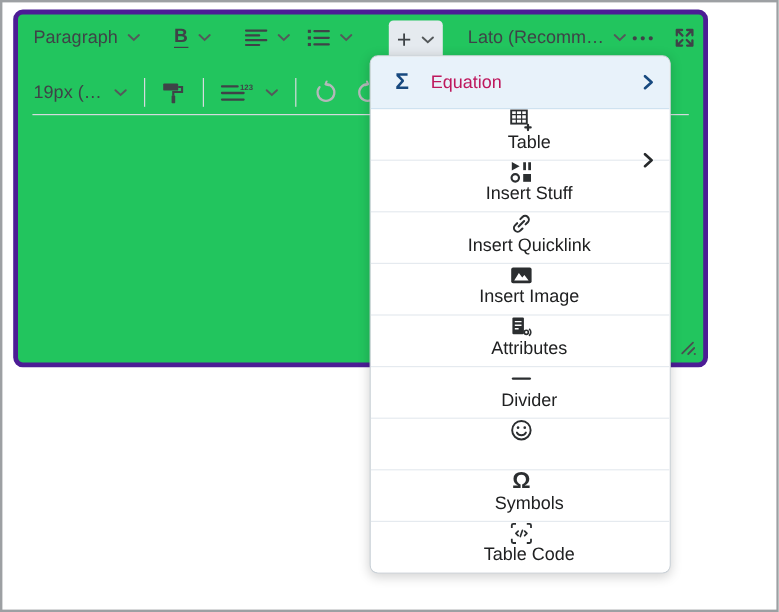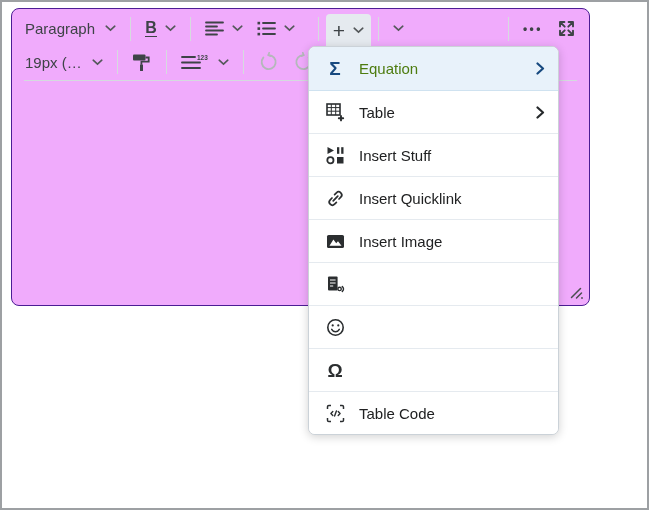--- a/index.html
+++ b/index.html
@@ -4,26 +4,26 @@
 <style>
   * { margin:0; padding:0; box-sizing:border-box; }
   body { font-family:"Liberation Sans", sans-serif; background:#fff; }
   .screen{
     position:relative; width:649px; height:510px;
     border:2px solid #9da0a3; background:#ffffff; overflow:hidden;
   }
   
   .editor{
     position:absolute; left:9px; top:6px; width:579px; height:298px;
-    border:1px solid #4c1d95; border-radius:8px; background:#f0abfc;
+    border:4px solid #4c1d95; border-radius:8px; background:#22c55e;
   }
   .toolbar{ padding:2px 6px 0 6px; }
   .trow{ display:flex; align-items:center; }
   .trow1{ height:35px; }
-  .trow2{ height:32px; }
+  .trow2{ height:32px;margin-top:12px; }
   .toolbar-rule{ height:1px; background:#d4dade; margin:2px 6px 0 6px; }
   .tbtn{
     display:flex; align-items:center; gap:8px; height:30px;
     padding:0 7px; background:transparent; border:none; border-radius:4px;
     font-family:"Liberation Sans", sans-serif; font-size:15px; color:#3e4347;
     cursor:pointer; white-space:nowrap;
   }
   .tbtn svg{ flex:0 0 auto; }
   .tbtn.active{ background:#e5eaef; border-radius:4px 4px 0 0; height:33px; margin-top:3px; }
   .tbtn.wfix{ justify-content:space-between; }
@@ -38,26 +38,26 @@
   
   .menu{
     position:absolute; left:306px; top:44px; width:251px;
     background:#fff; border:1px solid #cbd2d8; border-radius:7px;
     box-shadow:0 2px 10px rgba(0,0,0,0.18); z-index:5; overflow:hidden;
   }
   .menu-item{
     display:flex; align-items:center; height:43px; padding:0 13px 0 15px;
     background:#fff; cursor:pointer;
   }
-  .menu-item + .menu-item{ border-top:1px solid #e5eaef; }
+  .menu-item + .menu-item{ border-top:1px solid #e5eaef;flex-direction:column; }
   .menu-item.highlighted{ background:#e8f2fa; }
   .menu-item.highlighted + .menu-item{ border-top-color:#cfe2f0; }
   .mi-icon{ width:22px; display:flex; justify-content:center; align-items:center; color:#2b2e30; }
   .mi-label{ margin-left:13px; font-size:15px; color:#202122; flex:1; }
-  .menu-item.highlighted .mi-label{ color:#4d7c0f; }
+  .menu-item.highlighted .mi-label{ color:#be185d; }
   .mi-sub{ margin-left:auto; display:flex; align-items:center; }
   .sigma-glyph{ font-size:19px; font-weight:700; color:#17497f; line-height:1; }
   .omega-glyph{ font-size:19px; font-weight:600; color:#2b2e30; line-height:1; }
 </style>
 </head>
 <body>
 
 <div class="screen">
 
   <div class="editor">
@@ -104,20 +104,21 @@
 
         <button class="tbtn active">
           <span class="plus-glyph">+</span>
           <svg width="11" height="7" viewBox="0 0 11 7">
               <path d="M1.2 1.2 L5.5 5.2 L9.8 1.2" fill="none" stroke="#54585a" stroke-width="1.6" stroke-linecap="round"></path>
             </svg>
         </button>
         <i class="vsep"></i>
 
         <button class="tbtn wfix" style="width:130px">
+          <span>Lato (Recomm…</span>
           <svg width="11" height="7" viewBox="0 0 11 7">
               <path d="M1.2 1.2 L5.5 5.2 L9.8 1.2" fill="none" stroke="#54585a" stroke-width="1.6" stroke-linecap="round"></path>
             </svg>
         </button>
 
         <i class="vsep push"></i>
         <button class="tbtn">
           <span class="more-glyph">•••</span>
         </button>
         <button class="tbtn">
@@ -251,38 +252,48 @@
 
     <div class="menu-item">
       <span class="mi-icon">
         <svg width="19" height="19" viewBox="0 0 19 19">
           <rect x="2" y="1.5" width="9.6" height="14" rx="1" fill="#2b2e30"></rect>
           <path d="M4 5 h5.6 M4 8 h5.6 M4 11 h3.2" stroke="#ffffff" stroke-width="1.2"></path>
           <circle cx="13.6" cy="13.9" r="1.7" fill="none" stroke="#2b2e30" stroke-width="1.4"></circle>
           <path d="M16.3 11.4 a3.6 3.6 0 0 1 0 5" fill="none" stroke="#2b2e30" stroke-width="1.4" stroke-linecap="round"></path>
         </svg>
       </span>
-    </div>
-
+      <span class="mi-label">Attributes</span>
+    </div>
+
+    <div class="menu-item">
+      <span class="mi-icon">
+        <svg width="19" height="19" viewBox="0 0 19 19">
+            <path d="M2.5 9.5 h14" stroke="#2b2e30" stroke-width="2" stroke-linecap="round"></path>
+          </svg>
+      </span>
+      <span class="mi-label">Divider</span>
+    </div>
 
     <div class="menu-item">
       <span class="mi-icon">
         <svg width="19" height="19" viewBox="0 0 19 19">
           <circle cx="9.5" cy="9.5" r="7.7" fill="none" stroke="#2b2e30" stroke-width="1.6"></circle>
           <circle cx="6.7" cy="7.4" r="1.1" fill="#2b2e30"></circle>
           <circle cx="12.3" cy="7.4" r="1.1" fill="#2b2e30"></circle>
           <path d="M5.7 11.4 a4.3 4.3 0 0 0 7.6 0" fill="none" stroke="#2b2e30" stroke-width="1.5" stroke-linecap="round"></path>
         </svg>
       </span>
     </div>
 
     <div class="menu-item">
       <span class="mi-icon">
           <span class="omega-glyph">Ω</span>
         </span>
+      <span class="mi-label">Symbols</span>
     </div>
 
     <div class="menu-item">
       <span class="mi-icon">
         <svg width="19" height="19" viewBox="0 0 19 19" fill="none" stroke="#2b2e30">
           <path stroke-width="1.5" d="M1.5 5 V2.8 a1.3 1.3 0 0 1 1.3 -1.3 H5 M14 1.5 h2.2 a1.3 1.3 0 0 1 1.3 1.3 V5 M17.5 14 v2.2 a1.3 1.3 0 0 1 -1.3 1.3 H14 M5 17.5 H2.8 a1.3 1.3 0 0 1 -1.3 -1.3 V14"></path>
           <path stroke-width="1.4" stroke-linecap="round" stroke-linejoin="round" d="M6.8 7.6 L4.9 9.5 L6.8 11.4 M12.2 7.6 L14.1 9.5 L12.2 11.4 M10.4 6.9 L8.6 12.1"></path>
         </svg>
       </span>
       <span class="mi-label">Table Code</span>

